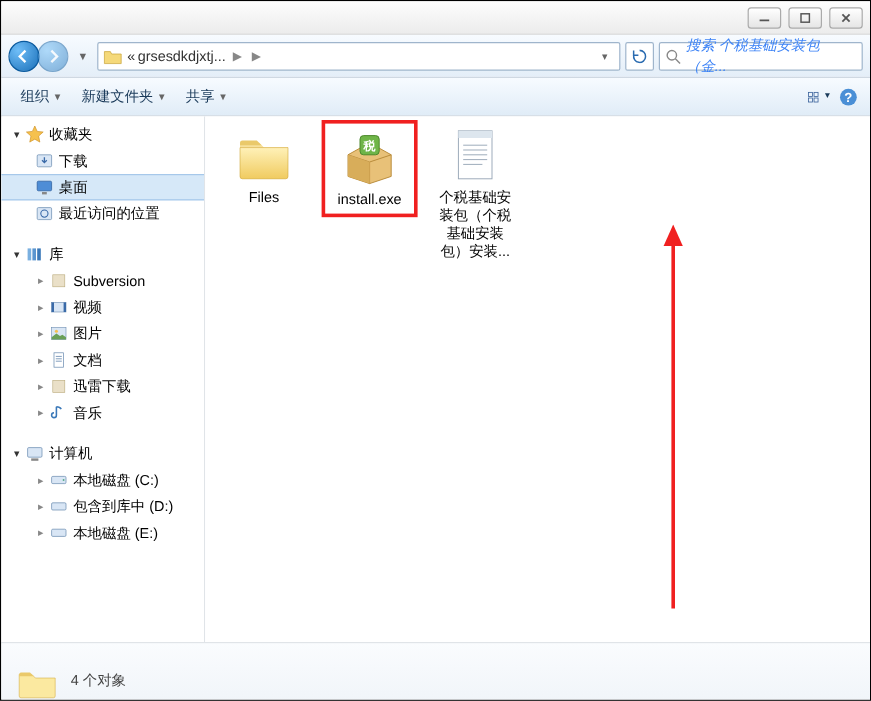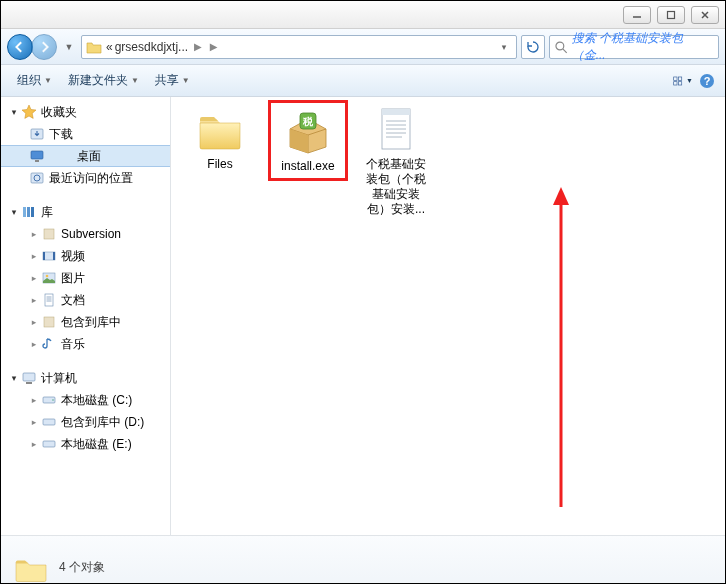--- a/index.html
+++ b/index.html
@@ -30,21 +30,21 @@
 .tb-right { margin-left: auto; display: flex; gap: 4px; }
 .tb-icon { width: 20px; height: 20px; display: flex; align-items: center; justify-content: center; }
 
 
 .main { display: flex; height: calc(584px - 28px - 36px - 32px - 48px - 2px); }
 .sidebar { width: 170px; background: #fff; border-right: 1px solid #e0e4e8; overflow-y: auto; padding: 4px 0; font-size: 12px; }
 .content { flex: 1; background: #fff; position: relative; padding: 8px; }
 
 .tree-item { display: flex; align-items: center; padding: 2px 4px 2px 8px; height: 22px; cursor: default; position: relative; }
 .tree-item.indent1 { padding-left: 28px; }
-.tree-item.selected { background: #d6e8f8; border-top: 1px solid #a6c8ea; border-bottom: 1px solid #a6c8ea; gap: 28px; }
+.tree-item.selected { background: #d6e8f8; border-top: 1px solid #a6c8ea; border-bottom: 1px solid #a6c8ea; }
 .tree-arrow { width: 10px; font-size: 9px; color: #888; text-align: center; margin-right: 2px; }
 .tree-arrow.open { color: #333; }
 .tree-icon { width: 16px; height: 16px; margin-right: 4px; display: flex; align-items: center; justify-content: center; }
 .tree-spacer { height: 12px; }
 
 
 .file-grid { display: flex; gap: 18px; align-items: flex-start; padding-left: 6px; }
 .file-item { width: 70px; display: flex; flex-direction: column; align-items: center; font-size: 12px; text-align: center; cursor: default; }
 .file-item .ficon { width: 48px; height: 48px; margin-bottom: 4px; display: flex; align-items: center; justify-content: center; }
 .file-item.highlight { outline: 3px solid #f02020; outline-offset: 2px; padding: 2px; }
@@ -250,21 +250,21 @@
         </span>
       <span>文档</span>
     </div>
     <div class="tree-item indent1">
       <span class="tree-arrow">▸</span>
       <span class="tree-icon">
           <svg viewBox="0 0 16 16">
             <rect x="3" y="3" width="10" height="10" fill="#eae0c8" stroke="#b8a878" stroke-width="0.5"></rect>
           </svg>
         </span>
-      <span>包含到库中</span>
+      <span>迅雷下载</span>
     </div>
     <div class="tree-item indent1">
       <span class="tree-arrow">▸</span>
       <span class="tree-icon">
           <svg viewBox="0 0 16 16">
             <path d="M6 3 v7 a2 2 0 1 1 -2-2" fill="none" stroke="#3a78b8" stroke-width="1.3"></path>
             <path d="M6 3 q3 0 4 2" fill="none" stroke="#3a78b8" stroke-width="1.3"></path>
           </svg>
         </span>
       <span>音乐</span>

